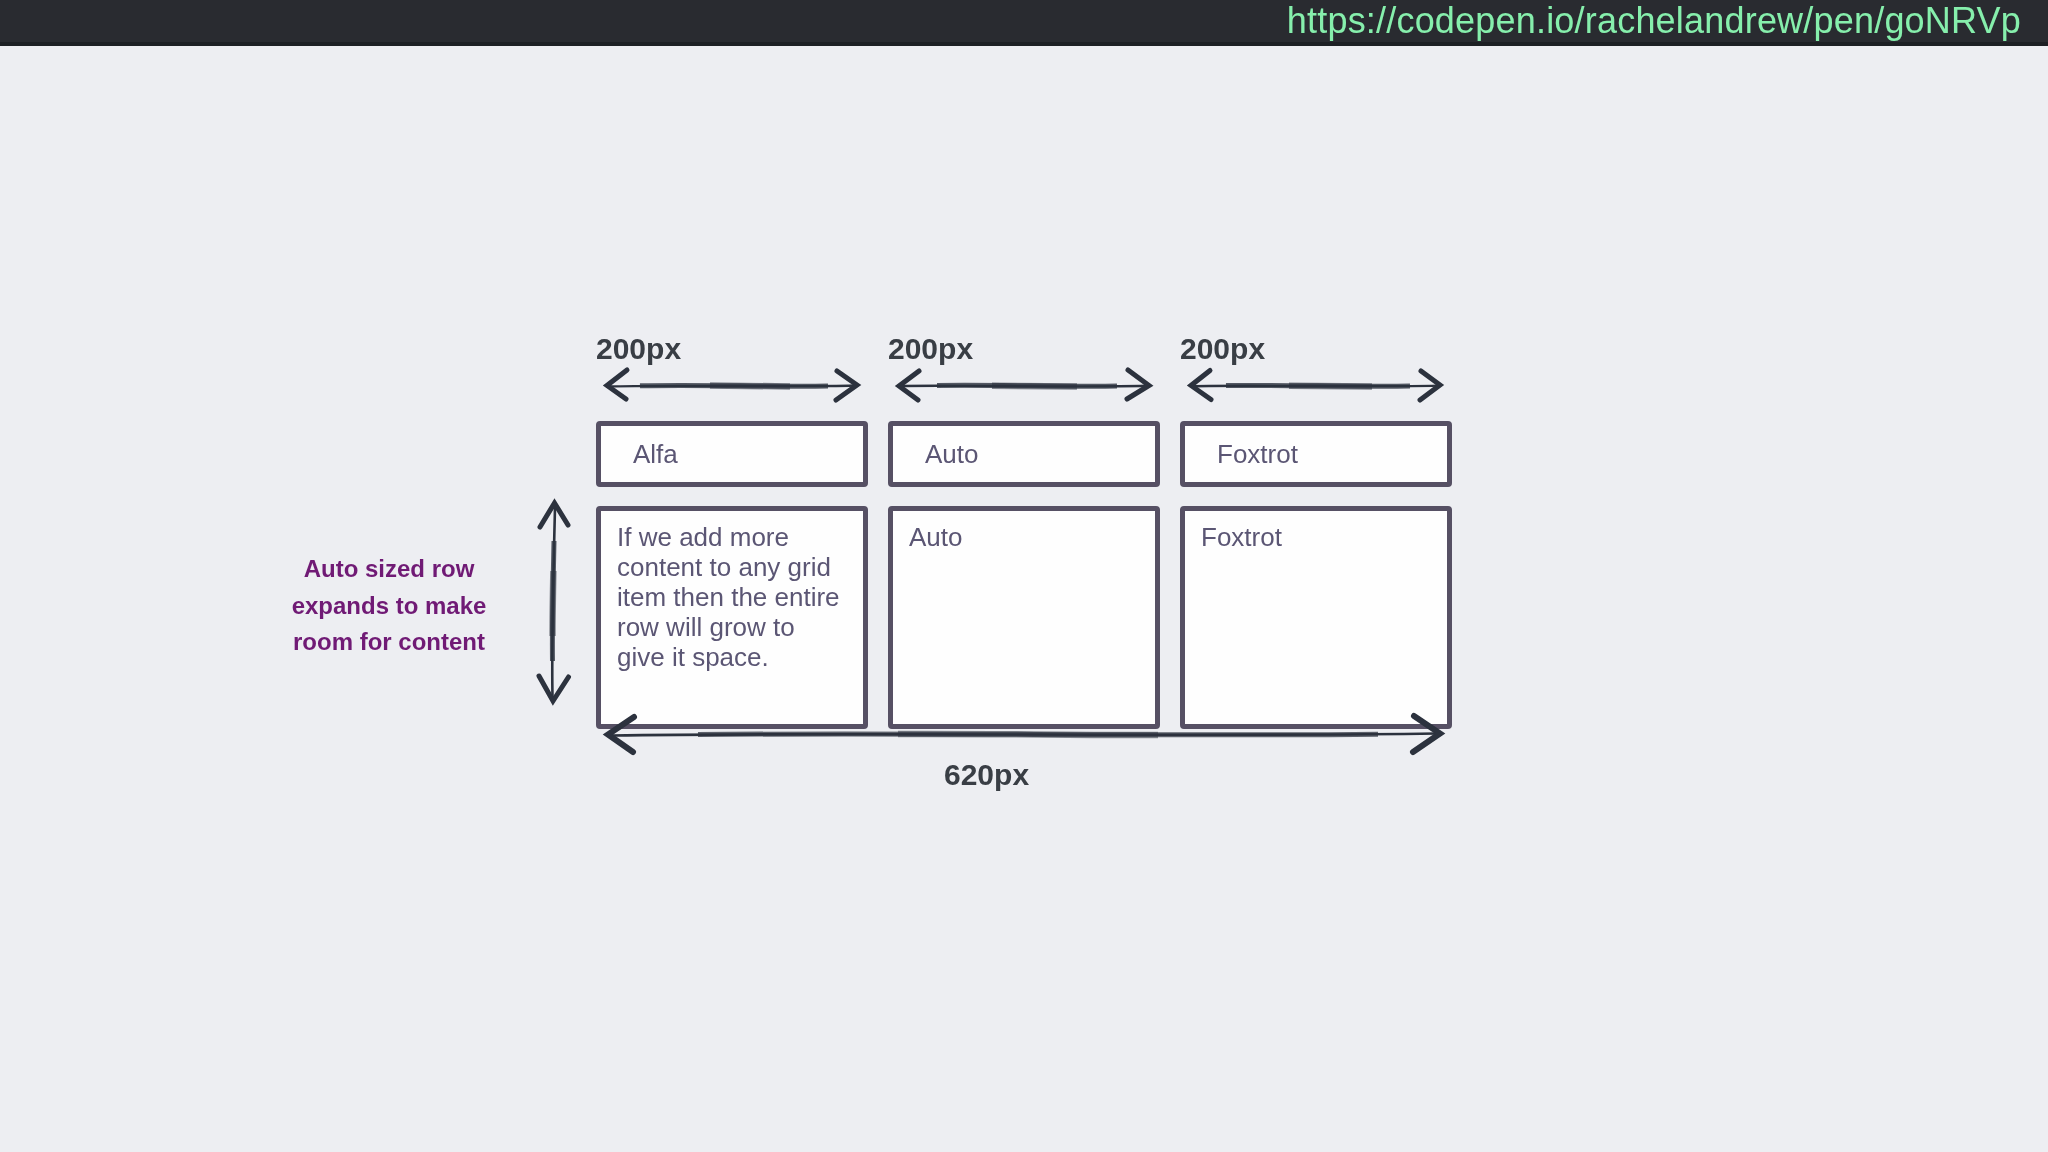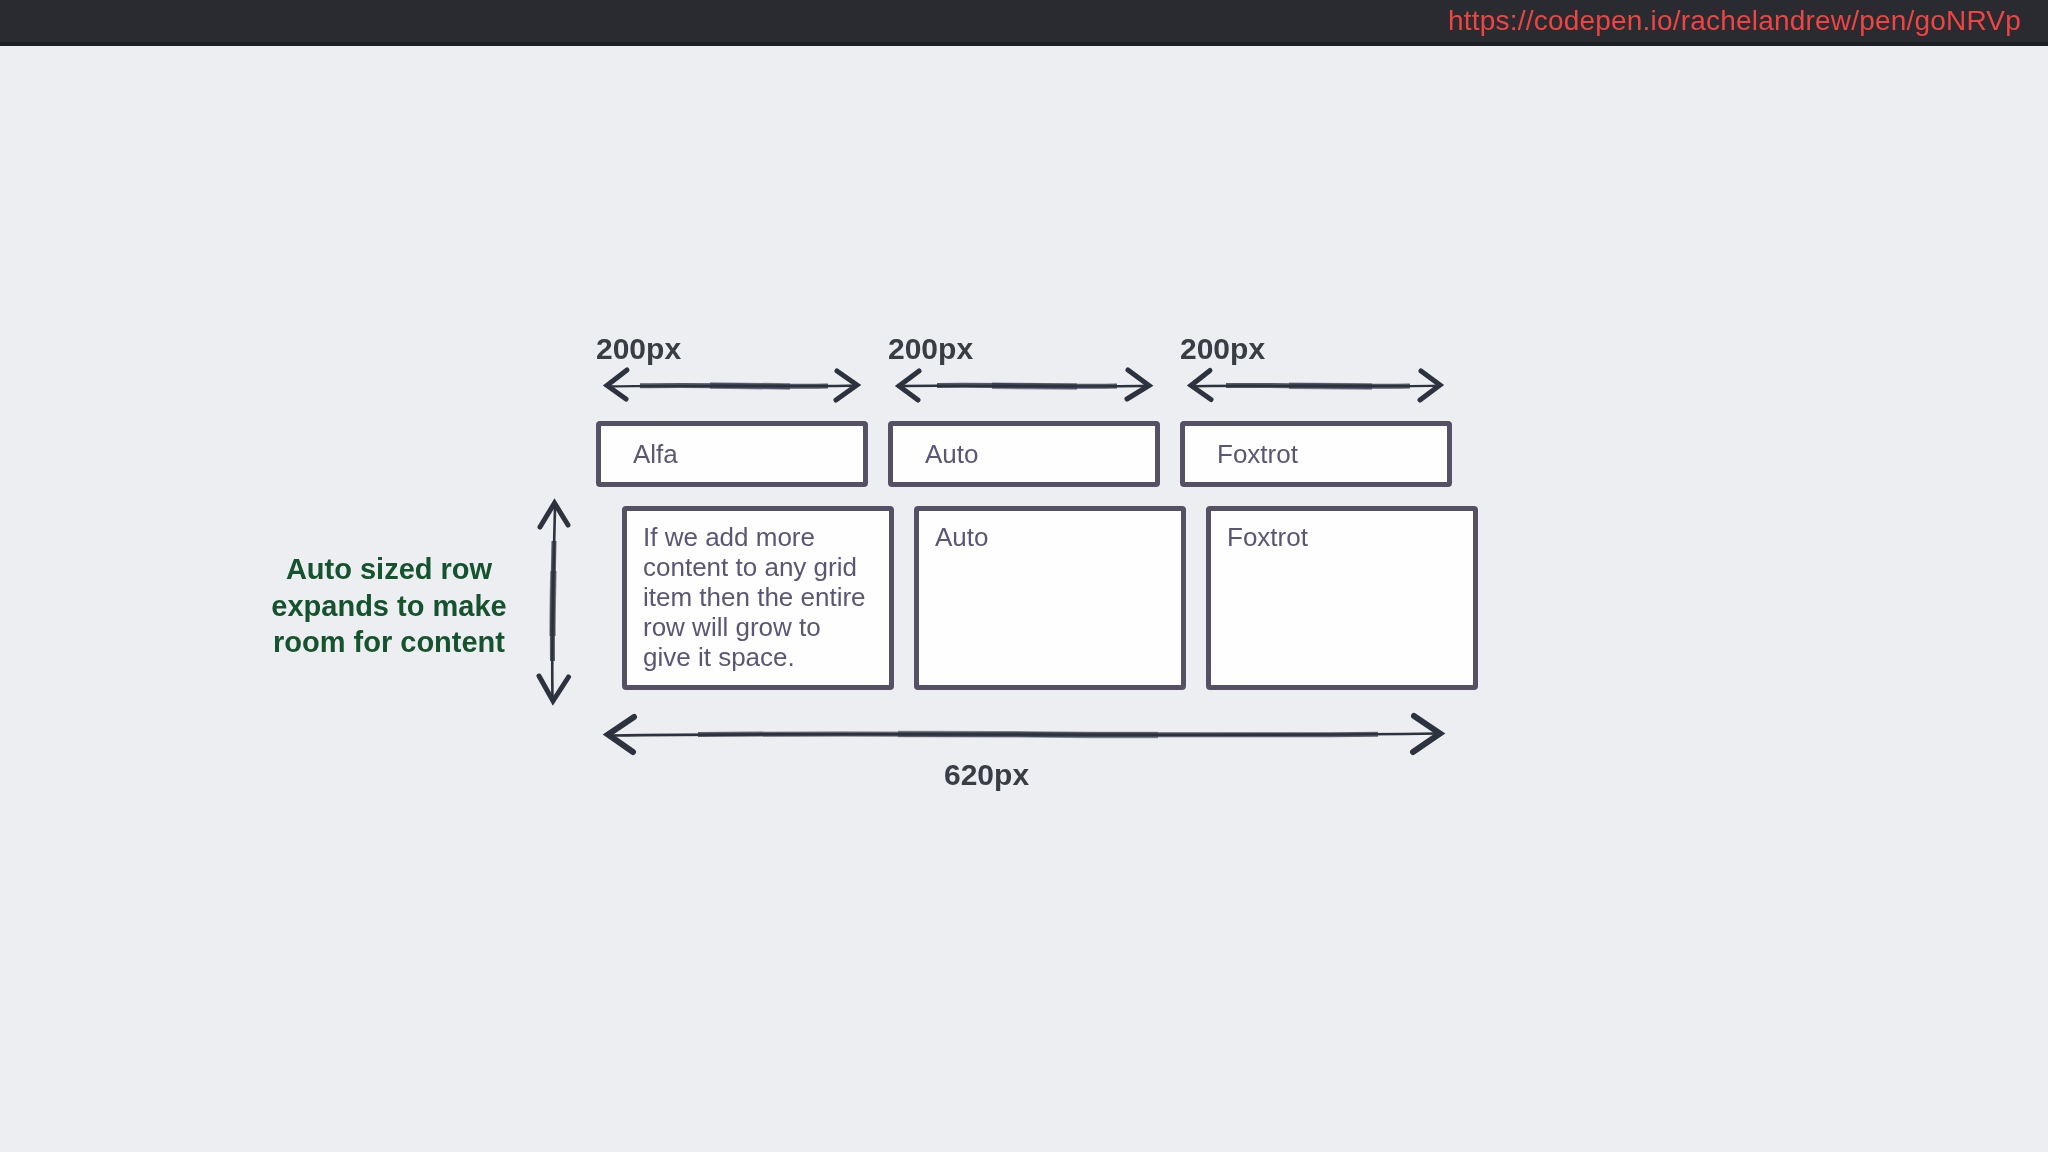--- a/index.html
+++ b/index.html
@@ -13,22 +13,22 @@
 
   
   .topbar {
     position: absolute; left: 0; top: 0; width: 2048px; height: 46px;
     background: #292b30;
     border-bottom: 4px solid #1d2024;
     display: flex; align-items: center; justify-content: flex-end;
     padding-right: 27px;
   }
   .topbar .url {
-    color: #ef4444;
-    font-size: 28px;
+    color: #86efac;
+    font-size: 36px;
     letter-spacing: 0.2px;
     white-space: nowrap;
   }
 
   
   .measure-label {
     position: absolute;
     font-size: 30px;
     font-weight: 600;
     color: #393e45;
@@ -53,39 +53,39 @@
   .gridbox {
     position: absolute;
     width: 272px;
     background: #fefefe;
     border: 5px solid #565064;
     border-radius: 4px;
     color: #5b5674;
     font-size: 26px;
   }
   .row1 { top: 421px; height: 66px; display: flex; align-items: center; padding-left: 32px; }
-  .row2 { top: 506px; height: 184px; padding: 11px 12px 0 16px; margin-left: 26px; }
+  .row2 { top: 506px; height: 223px; padding: 11px 12px 0 16px; }
   .colpos1 { left: 596px; }
   .colpos2 { left: 888px; }
   .colpos3 { left: 1180px; }
   .gridbox .para {
     white-space: pre-line;
     line-height: 30px;
     font-size: 26px;
   }
 
   
   .annotation {
     position: absolute;
     left: 205px; top: 551px; width: 368px;
     text-align: center;
-    font-size: 29px;
+    font-size: 24px;
     font-weight: 700;
     line-height: 36.5px;
-    color: #14532d;
+    color: #701a75;
     white-space: pre-line;
   }
 </style>
 </head>
 <body>
 
 <div class="topbar">
   <span class="url">https://codepen.io/rachelandrew/pen/goNRVp</span>
 </div>
 

